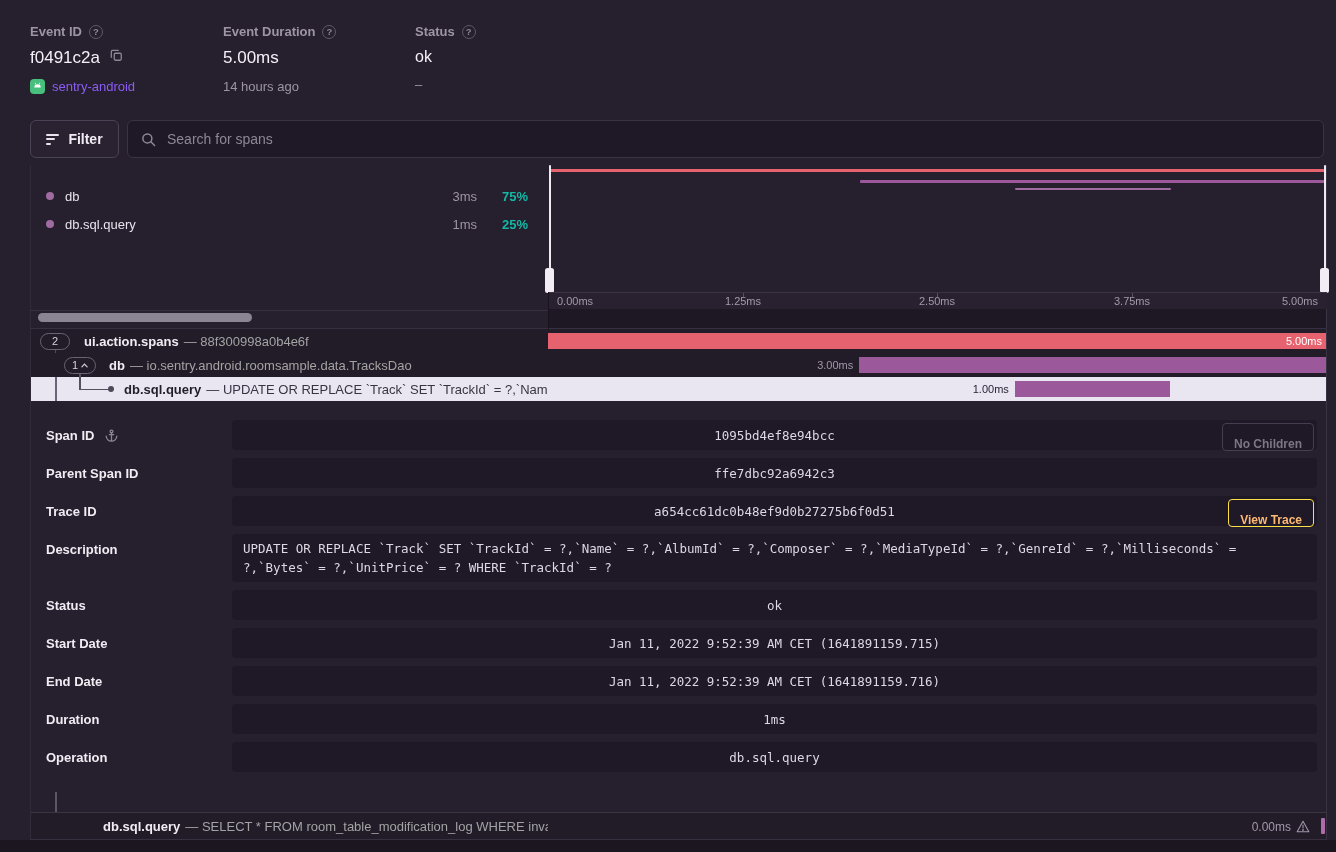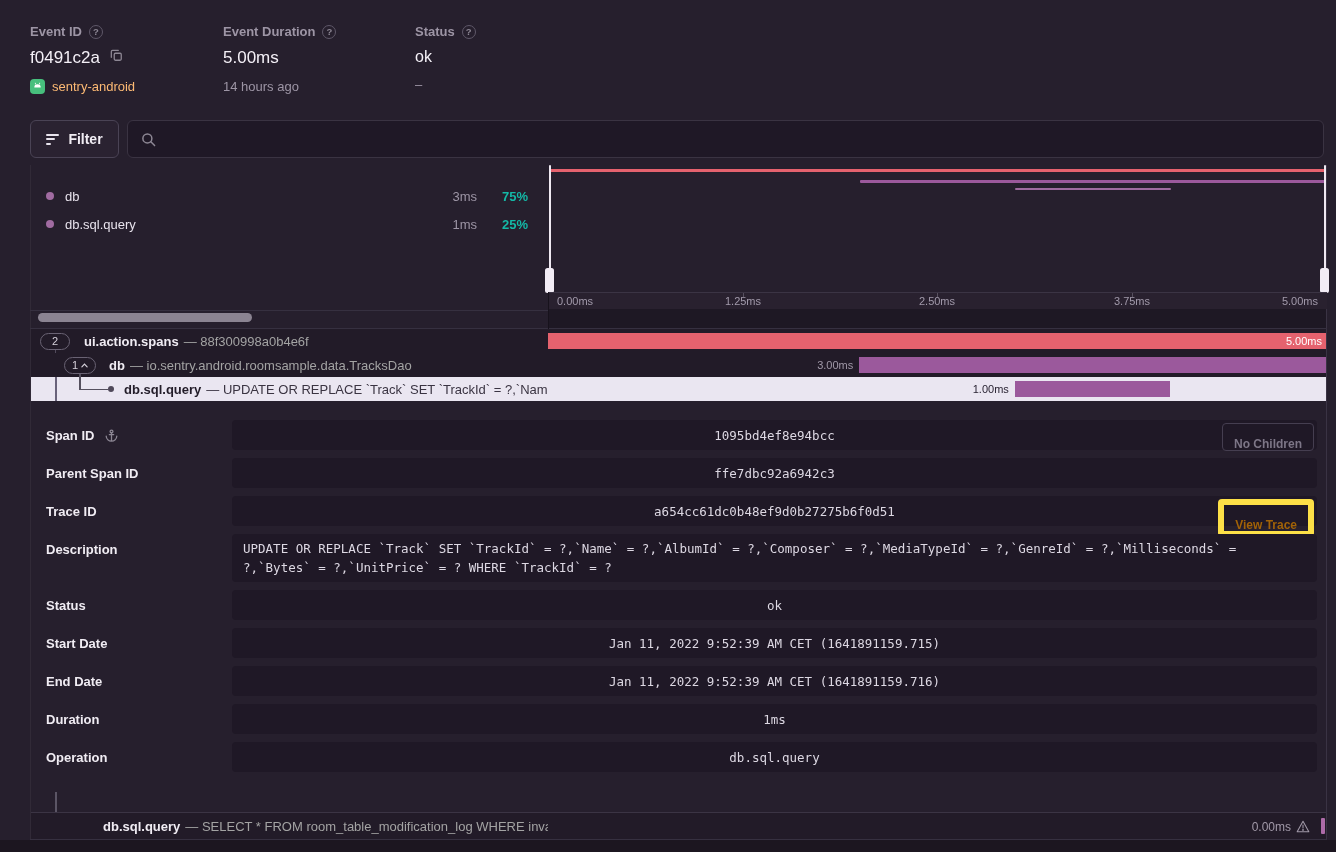--- a/index.html
+++ b/index.html
@@ -8,21 +8,21 @@
   .abs{position:absolute;}
 
   
   .hcol{position:absolute;top:24px;}
   .hlabel{font-size:13px;font-weight:bold;color:#9d95a5;display:flex;align-items:center;gap:7px;}
   .hvalue{font-size:17px;color:#f4f0f7;margin-top:9px;display:flex;gap:9px;}
   .hsub{font-size:13px;color:#9d95a5;margin-top:11px;display:flex;align-items:center;gap:7px;}
   .q-icon{width:14px;height:14px;border-radius:50%;border:1.5px solid #5f5869;color:#8d8794;
           font-size:9.5px;font-weight:bold;display:inline-flex;align-items:center;justify-content:center;box-sizing:border-box;}
   .q-icon::after{content:"?";}
-  .link{color:#fdba74;}
+  .link{color:#8b5cf6;}
   .android-ic{width:15px;height:15px;border-radius:4px;background:#47bf7d;display:inline-flex;align-items:center;justify-content:center;}
 
   
   .filter-btn{left:30px;top:120px;width:89px;height:38px;border:1px solid #4a4355;border-radius:6px;
               background:#2a2231;display:flex;align-items:center;justify-content:center;gap:9px;
               font-size:14px;font-weight:bold;color:#f0ecf3;box-sizing:border-box;cursor:pointer;}
   .filter-glyph span{display:block;height:2px;background:#e8e3ed;border-radius:1px;margin:2.5px 0;}
   .search-box{left:127px;top:120px;width:1197px;height:38px;background:#1f1826;border:1px solid #3a3342;
               border-radius:6px;display:flex;align-items:center;gap:9px;padding:0 13px;box-sizing:border-box;}
   .search-box input{flex:1;background:transparent;border:none;outline:none;color:#e8e3ed;font-size:14px;
@@ -72,21 +72,21 @@
 
   
   .dlabel{position:absolute;left:46px;height:30px;display:flex;align-items:center;gap:10px;
           font-size:13px;font-weight:bold;color:#f0ecf3;}
   .dbox{position:absolute;left:232px;width:1085px;height:30px;background:#1f1826;border-radius:4px;
         display:flex;align-items:center;padding:0 11px;box-sizing:border-box;
         font-family:"DejaVu Sans Mono",monospace;font-size:12.5px;color:#ddd8e3;justify-content:center;}
   .dbox.tall{height:48px;align-items:flex-start;padding-top:5px;line-height:19px;white-space:normal;}
   .box-btn{position:absolute;right:3px;top:3px;height:24px;padding:13px 11px;border-radius:4px;background:transparent;
            font-family:"Liberation Sans",sans-serif;font-size:12px;font-weight:bold;cursor:pointer;}
-  .box-btn.ghost{border:6px solid #fde047;color:#a16207;}
+  .box-btn.ghost{border:1px solid #fde047;color:#fdba74;}
   .box-btn.disabled{border:1px solid #453e50;color:#7d7687;cursor:default;}
 
   
   .bottom-row{position:absolute;left:31px;top:812px;width:1295px;height:27px;background:#221b28;
               border-top:1px solid #3b3444;box-sizing:border-box;cursor:pointer;}
   .elbow{position:absolute;left:55px;top:792px;width:33px;height:33px;border-left:2px solid #5b5565;
          border-bottom:2px solid #5b5565;border-bottom-left-radius:9px;}
   .warn-info{position:absolute;right:16px;top:0;height:27px;display:flex;align-items:center;gap:5px;
              font-size:12px;color:#a199a8;}
   .zero-bar{position:absolute;right:1px;top:5px;width:4px;height:16px;background:#ad6ba8;border-radius:1px;}
@@ -159,20 +159,21 @@
     <span>Filter</span>
   </div>
 
   <div class="abs search-box">
     <span>
       <svg width="15" height="15" viewBox="0 0 16 16" fill="none" stroke="#8d8794" stroke-width="1.6" stroke-linecap="round">
         <circle cx="6.8" cy="6.8" r="4.8"></circle>
           <line x1="10.5" y1="10.5" x2="14.5" y2="14.5"></line>
       </svg>
     </span>
+    <input type="text" placeholder="Search for spans" style="">
   </div>
 
   <div class="abs" style="left:30px;top:165px;width:1px;height:674px;background:rgba(255,255,255,0.05);"></div>
   <div class="abs" style="left:1326px;top:165px;width:1px;height:674px;background:#3a3344;"></div>
   <div class="abs hr" style="left:30px;top:839px;width:1297px;"></div>
   <div class="abs" style="left:0;top:840px;width:1336px;height:12px;background:#1c1620;"></div>
 
   <div class="legend-row" style="top:182px;">
     <span class="legend-dot"></span>
     <span class="legend-op">db</span>

